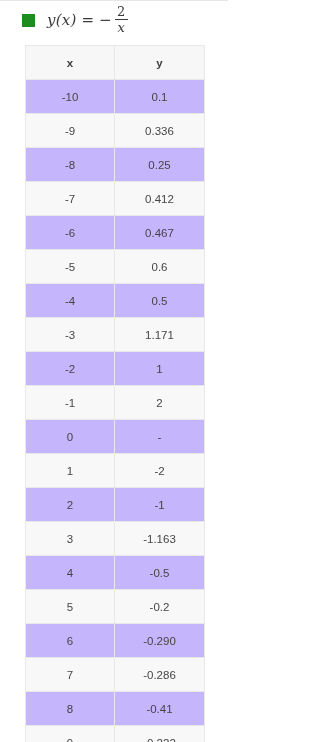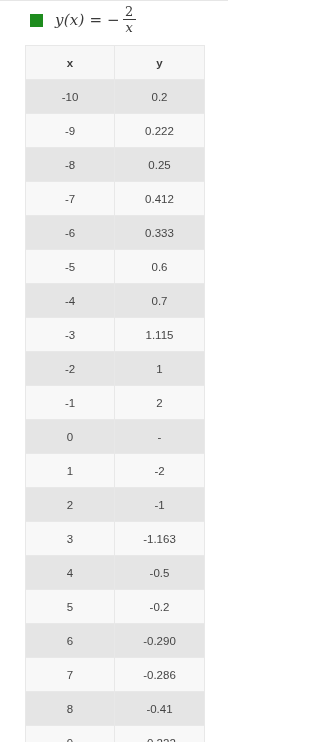--- a/index.html
+++ b/index.html
@@ -24,21 +24,20 @@
     overflow: hidden;
   }
 
   
   .legend {
     display: flex;
     align-items: center;
     height: 38px;
     padding-left: 22px;
     box-sizing: border-box;
-    margin-left: 8px;
   }
   .legend-swatch {
     width: 13px;
     height: 13px;
     background: #1e8c1e;
     flex: 0 0 auto;
     margin-right: 12px;
   }
   .formula {
     font-family: "DejaVu Serif", "Liberation Serif", serif;
@@ -116,21 +115,21 @@
     padding: 0 2px;
     white-space: nowrap;
   }
   table.data thead th {
     background: #f7f7f7;
     color: #3c3c3c;
     font-weight: bold;
     font-size: 11.5px;
   }
   table.data tbody tr.odd td {
-    background: #e5e5e5;
+    background: #c4b5fd;
   }
   table.data tbody tr.even td {
     background: #f8f8f8;
   }
 </style>
 </head>
 <body>
 
 <div class="page">
 
@@ -156,49 +155,49 @@
       </colgroup>
       <thead>
         <tr>
           <th>x</th>
           <th>y</th>
         </tr>
       </thead>
       <tbody id="table-body">
           <tr class="odd">
             <td>-10</td>
-            <td>0.2</td>
+            <td>0.1</td>
           </tr>
           <tr class="even">
             <td>-9</td>
-            <td>0.222</td>
+            <td>0.336</td>
           </tr>
           <tr class="odd">
             <td>-8</td>
             <td>0.25</td>
           </tr>
           <tr class="even">
             <td>-7</td>
             <td>0.412</td>
           </tr>
           <tr class="odd">
             <td>-6</td>
-            <td>0.333</td>
+            <td>0.467</td>
           </tr>
           <tr class="even">
             <td>-5</td>
             <td>0.6</td>
           </tr>
           <tr class="odd">
             <td>-4</td>
-            <td>0.7</td>
+            <td>0.5</td>
           </tr>
           <tr class="even">
             <td>-3</td>
-            <td>1.115</td>
+            <td>1.171</td>
           </tr>
           <tr class="odd">
             <td>-2</td>
             <td>1</td>
           </tr>
           <tr class="even">
             <td>-1</td>
             <td>2</td>
           </tr>
           <tr class="odd">

